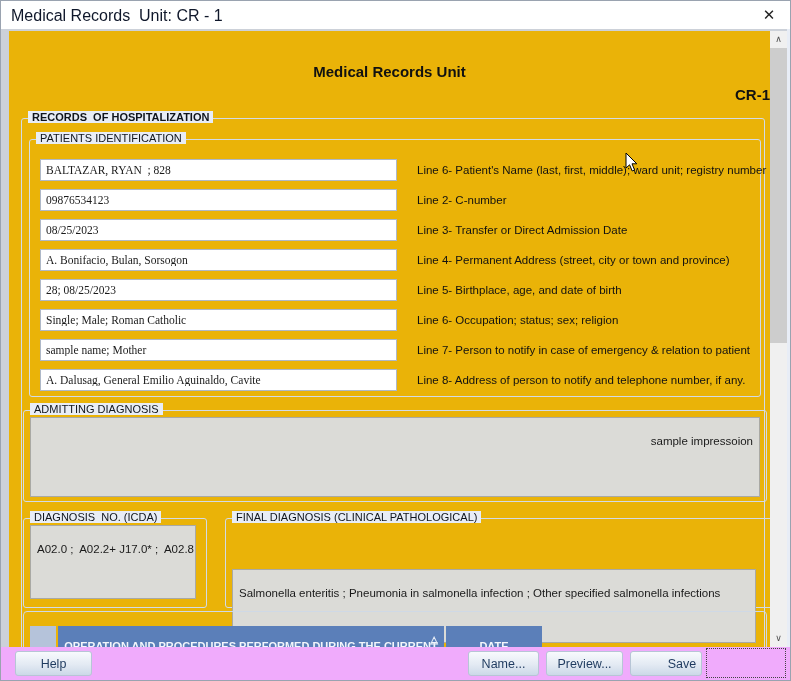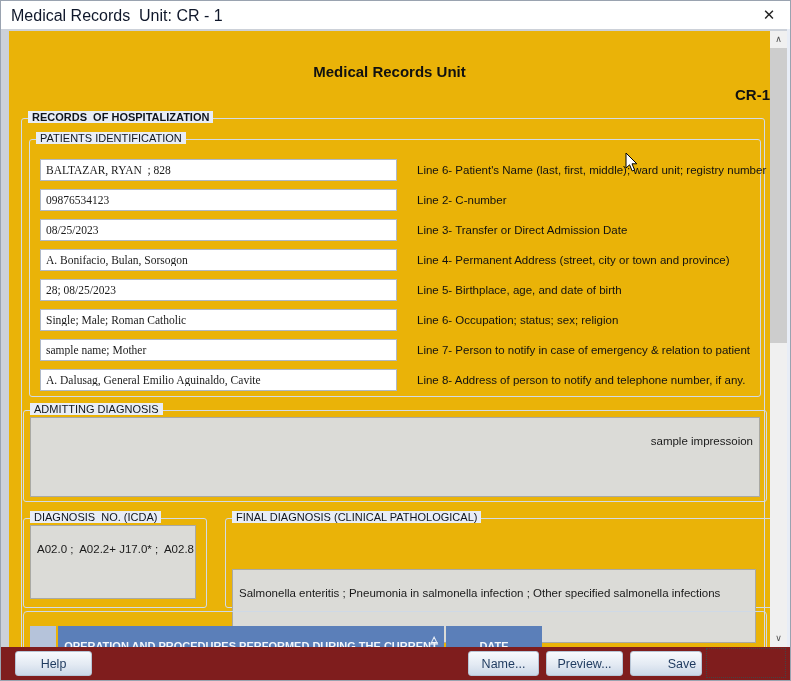--- a/index.html
+++ b/index.html
@@ -53,21 +53,21 @@
               line-height:12px; }
 
   
   .scrollbar{ position:absolute; left:769px; top:2px; width:17px; height:616px; background:#f0f0f0; }
   .sb-btn{ position:absolute; left:0; width:17px; height:17px; background:#f0f0f0;
            text-align:center; font-size:9px; color:#505050; line-height:17px; cursor:pointer; }
   .sb-up{ top:0; } .sb-down{ bottom:0; }
   .sb-thumb{ position:absolute; left:0; top:17px; width:17px; height:295px; background:#cdcdcd; cursor:pointer; }
 
   
-  .footer{ position:absolute; left:0; top:646px; width:100%; height:35px; background:#7f1d1d; }
+  .footer{ position:absolute; left:0; top:646px; width:100%; height:35px; background:#f0abfc; }
   .btn{ position:absolute; top:4px; height:25px; border:1px solid #b7c5d6; border-radius:3px;
         background:linear-gradient(#f8fafd, #e3eaf3 55%, #ccd8e8); font-family:"Liberation Sans",sans-serif;
         font-size:12.5px; color:#1e3a5f; cursor:pointer; }
   .btn-help{ left:14px; width:77px; }
   .btn-print{ left:467px; width:71px; }
   .btn-preview{ left:545px; width:77px; }
   .btn-save{ left:629px; width:72px;padding-left:32px; }
   .close-wrap{ position:absolute; left:705px; top:1px; width:80px; height:30px;
                border:1px dotted #444; padding:2px; }
 

